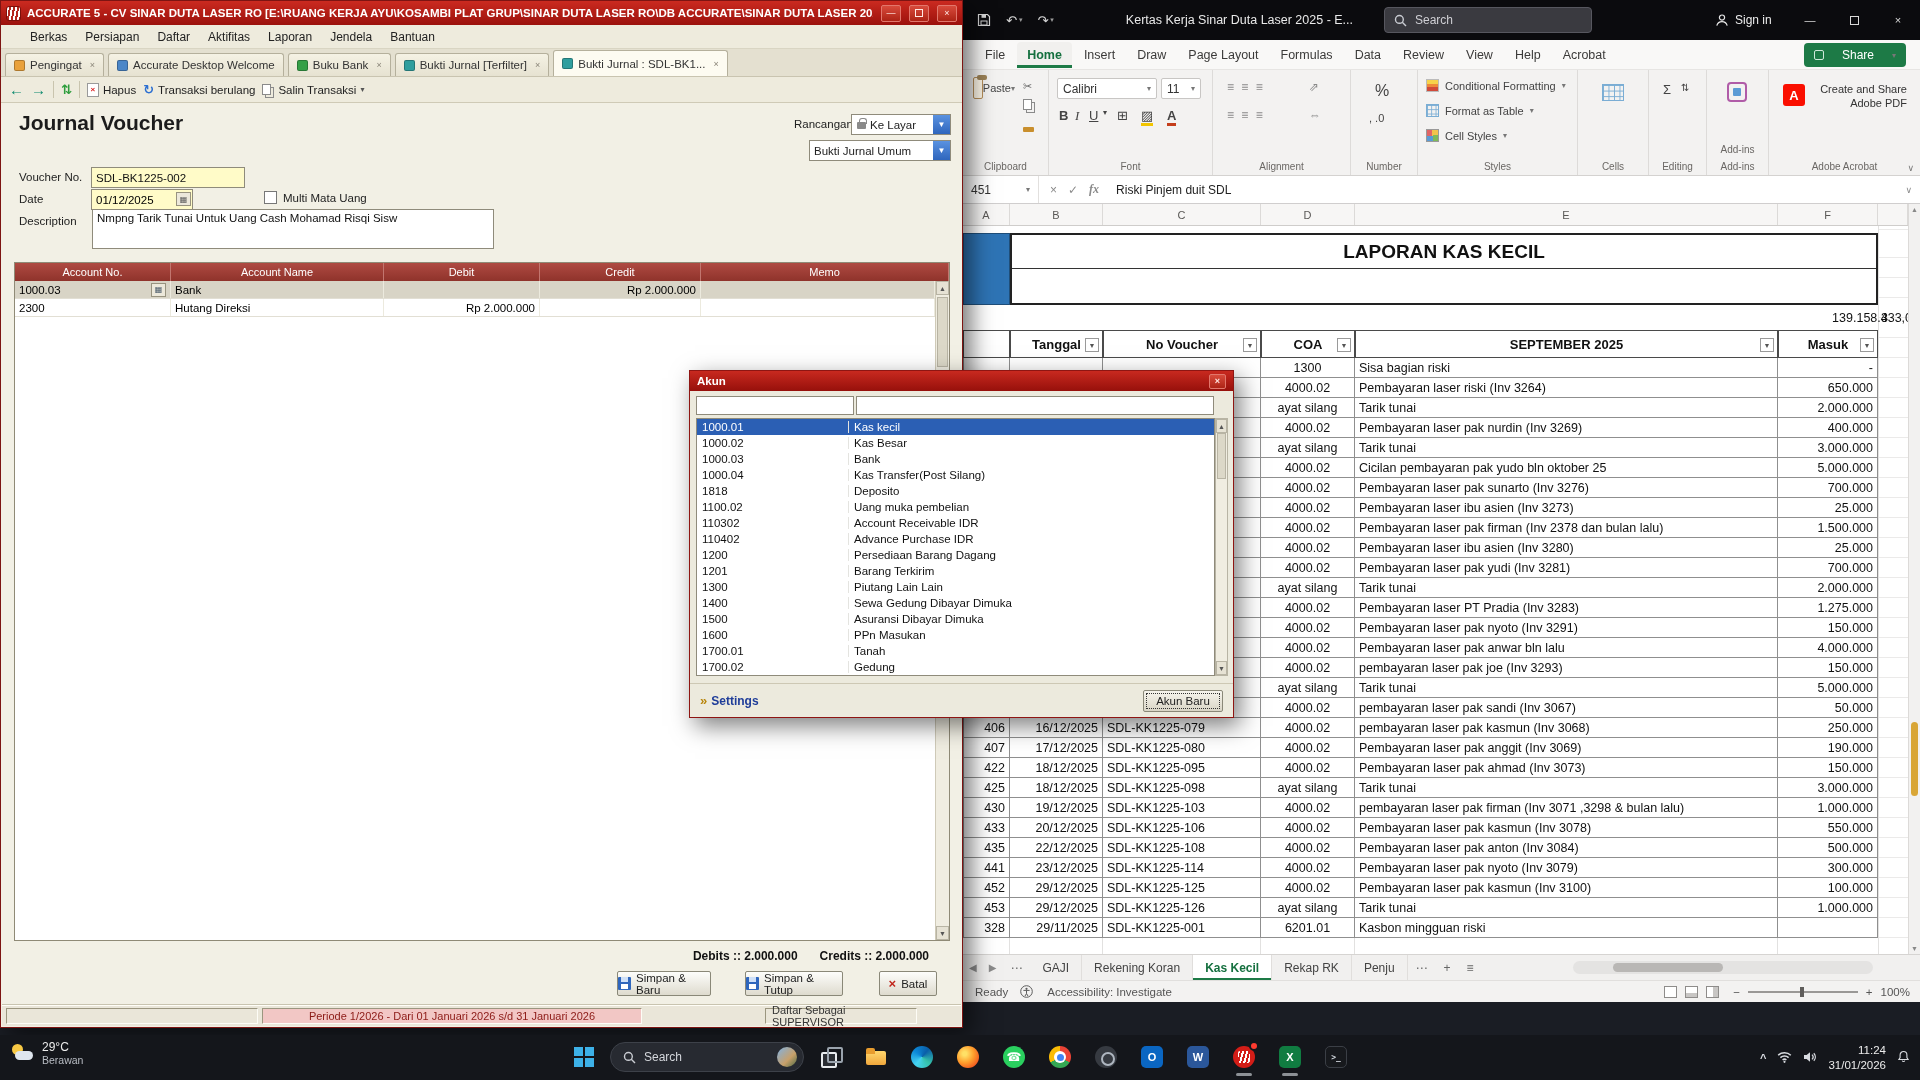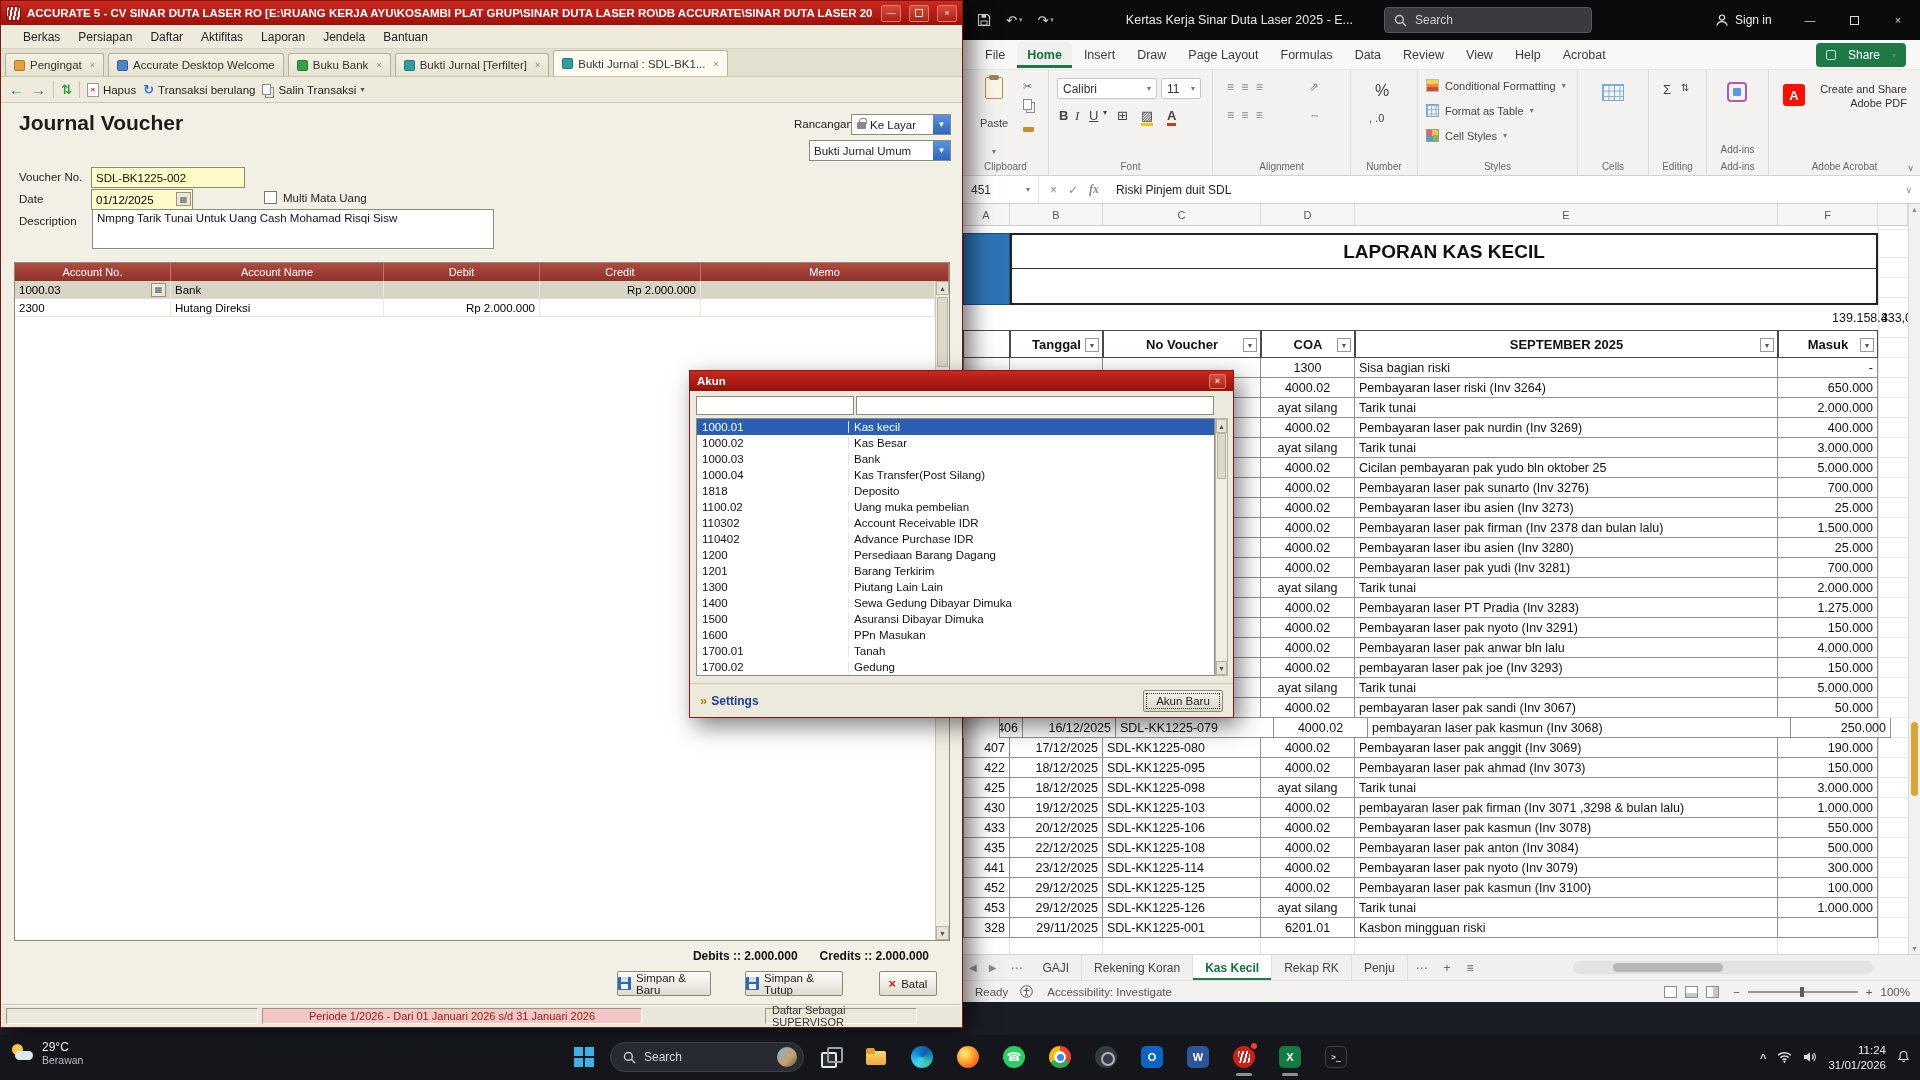--- a/index.html
+++ b/index.html
@@ -15,27 +15,27 @@
   .title-text{font-size:12.5px;color:#e9e9e9;margin-left:58px;white-space:nowrap}
   #xl-search{position:absolute;left:421px;top:7px;width:208px;height:26px;background:#3a3a40;border:1px solid #57575f;border-radius:4px;display:flex;align-items:center;gap:8px;padding:0 9px;font-size:12px;color:#cfcfd4}
   #xl-signin{position:absolute;left:742px;top:0;height:40px;display:flex;align-items:center;gap:6px;font-size:12px;color:#ececec;padding:0 10px}
   #xl-controls{position:absolute;right:0;top:0;display:flex;height:40px}
   .xl-ctl{width:44px;height:40px;display:flex;align-items:center;justify-content:center;color:#d9d9d9;font-size:11px}
   .ctl-box{width:9px;height:9px;border:1px solid #d9d9d9}
 
   #xl-tabsrow{position:absolute;top:40px;left:0;width:100%;height:30px;background:#f9f8f7;border-bottom:1px solid #e7e5e3;display:flex;align-items:center;padding-left:12px;gap:2px}
   .xl-tab{padding:6px 10px;font-size:12.5px;color:#3b3a39;border-radius:4px 4px 0 0;white-space:nowrap}
   .xl-tab.active{color:#15703f;font-weight:bold;background:#f1f0ee;box-shadow:inset 0 -3px 0 #1d7a46}
-  #xl-share{position:absolute;right:14px;top:43px;height:24px;background:#1d7a46;color:#fff;border-radius:4px;display:flex;align-items:center;gap:12px;padding:0 10px;font-size:12px;z-index:2}
+  #xl-share{position:absolute;right:14px;top:43px;height:24px;background:#1d7a46;color:#fff;border-radius:4px;display:flex;align-items:center;gap:18px;padding:0 10px;font-size:12px;z-index:2}
   .share-ico{width:10px;height:10px;border:1.5px solid #cfe8da;border-radius:2px}
 
   #xl-ribbon{position:absolute;top:70px;left:0;width:100%;height:106px;background:#f3f2f1;border-bottom:1px solid #d4d2d0}
   .rb-group{position:absolute;top:0;bottom:0;border-right:1px solid #dddbd9}
   .rb-label{position:absolute;bottom:3px;left:0;right:0;text-align:center;font-size:10px;color:#6a6764;white-space:nowrap}
-  .rb-paste{position:absolute;left:10px;top:7px;width:42px;display:flex;flex-direction:column;align-items:center;gap:18px;font-size:11px;color:#444}
+  .rb-paste{position:absolute;left:10px;top:7px;width:42px;display:flex;flex-direction:row;align-items:center;gap:0;font-size:11px;color:#444}
   .ico-clip{width:18px;height:22px;background:#fdf6e7;border:1px solid #b78f5a;border-radius:2px;position:relative}
   .ico-clip::before{content:"";position:absolute;left:3px;top:-3px;width:10px;height:5px;background:#9c8257;border-radius:2px}
   .mini-ico{position:absolute;font-size:11px;color:#6a6a6a}
   .mini-copy{display:inline-block;width:9px;height:11px;border:1px solid #8a8a8a;background:#fff;box-shadow:3px 3px 0 -1px #f3f2f1,3px 3px 0 0 #8a8a8a}
   .mini-brush{display:inline-block;width:11px;height:5px;background:#c98f2d;border-radius:1px}
   .rb-select{position:absolute;height:21px;background:#fff;border:1px solid #c8c6c4;border-radius:2px;display:flex;align-items:center;justify-content:space-between;padding:0 5px;font-size:12px;color:#333}
   .sel-caret{font-size:8px;color:#777}
   .fmt-ico{position:absolute;font-size:13px;color:#444}
   .u-red{border-bottom:3px solid #c43e1c}
   .u-yellow{border-bottom:3px solid #f2c500}
@@ -99,21 +99,21 @@
   #xl-zoom{display:flex;align-items:center;gap:8px;margin-left:14px;color:#555}
   .zoom-track{width:110px;height:2px;background:#9a9896;position:relative}
   .zoom-knob{position:absolute;left:52px;top:-4px;width:4px;height:10px;background:#5f5d5b}
 
   
   #acc{position:absolute;left:0;top:0;width:963px;height:1028px;background:#f2f0e5;border:1px solid #7d1412;box-shadow:8px 8px 22px rgba(0,0,0,.55);z-index:5}
   #acc-titlebar{position:absolute;top:0;left:0;width:100%;height:24px;background:linear-gradient(180deg,#cb2a20,#9b110c);display:flex;align-items:center;gap:6px;padding:0 5px}
   .acc-logo{width:15px;height:15px;border-radius:3px;background:repeating-linear-gradient(100deg,#fff 0 2px,#b3261e 2px 4px);border:1px solid #7a0f0a;flex:none}
   #acc-titlebar .t{color:#fff;font-size:11.5px;font-weight:bold;flex:1;white-space:nowrap;overflow:hidden}
   .acc-winbtn{width:20px;height:17px;border:1px solid #e2776c;border-radius:2px;background:linear-gradient(#d84b3c,#ad2315);color:#ffe9e4;font-size:9px;display:flex;align-items:center;justify-content:center;margin-left:2px;flex:none}
-  #acc-menubar{position:absolute;top:24px;left:0;width:100%;height:24px;background:#eeebdd;border-bottom:1px solid #d9d5c3;display:flex;align-items:center;padding-left:13px}
+  #acc-menubar{position:absolute;top:24px;left:0;width:100%;height:24px;background:#eeebdd;border-bottom:1px solid #d9d5c3;display:flex;align-items:center;padding-left:20px}
   .acc-menu-item{padding:3px 9px;font-size:12px;color:#222}
   #acc-tabstrip{position:absolute;top:48px;left:0;width:100%;height:28px;background:#e4e0d0;display:flex;align-items:flex-end;padding:0 4px;gap:4px;border-bottom:1px solid #c9c4b0}
   .acc-tab{display:flex;align-items:center;gap:5px;height:23px;padding:0 8px;background:linear-gradient(#f5f2e4,#e6e2d1);border:1px solid #b5b09c;border-bottom:none;border-radius:3px 3px 0 0;font-size:11.5px;color:#333;white-space:nowrap}
   .acc-tab.active{background:#fdfbf1;height:26px}
   .acc-tab-icon{width:11px;height:11px;border-radius:2px;border:1px solid rgba(0,0,0,.25);flex:none}
   .acc-tab-close{color:#8a8578;font-size:9px;margin-left:3px}
   #acc-toolbar{position:absolute;top:76px;left:0;width:100%;height:26px;background:#eeebdd;border-bottom:1px solid #cfcab6;display:flex;align-items:center;gap:7px;padding:0 8px}
   .tb-sep{width:1px;height:17px;background:#c9c4ae}
   .tb-btn{display:flex;align-items:center;gap:4px;font-size:11.5px;color:#222}
   .nav-arrow{color:#0c8a6e;font-weight:bold;font-size:15px}
@@ -572,21 +572,21 @@
           </div>
           <div class="xl-row">
             <div class="xl-cell al-r" style="width: 47px;"></div>
             <div class="xl-cell al-r" style="width: 93px;"></div>
             <div class="xl-cell al-l" style="width: 158px;"></div>
             <div class="xl-cell al-c" style="width: 94px;">4000.02</div>
             <div class="xl-cell al-l" style="width: 423px;">pembayaran laser pak sandi (Inv 3067)</div>
             <div class="xl-cell al-r" style="width: 100px;">50.000</div>
           </div>
           <div class="xl-row">
-            <div class="xl-cell al-r" style="width: 24px; margin-left: 36px;">406</div>
+            <div class="xl-cell al-r" style="width: 47px;">406</div>
             <div class="xl-cell al-r" style="width: 93px;">16/12/2025</div>
             <div class="xl-cell al-l" style="width: 158px;">SDL-KK1225-079</div>
             <div class="xl-cell al-c" style="width: 94px;">4000.02</div>
             <div class="xl-cell al-l" style="width: 423px;">pembayaran laser pak kasmun (Inv 3068)</div>
             <div class="xl-cell al-r" style="width: 100px;">250.000</div>
           </div>
           <div class="xl-row">
             <div class="xl-cell al-r" style="width: 47px;">407</div>
             <div class="xl-cell al-r" style="width: 93px;">17/12/2025</div>
             <div class="xl-cell al-l" style="width: 158px;">SDL-KK1225-080</div>

